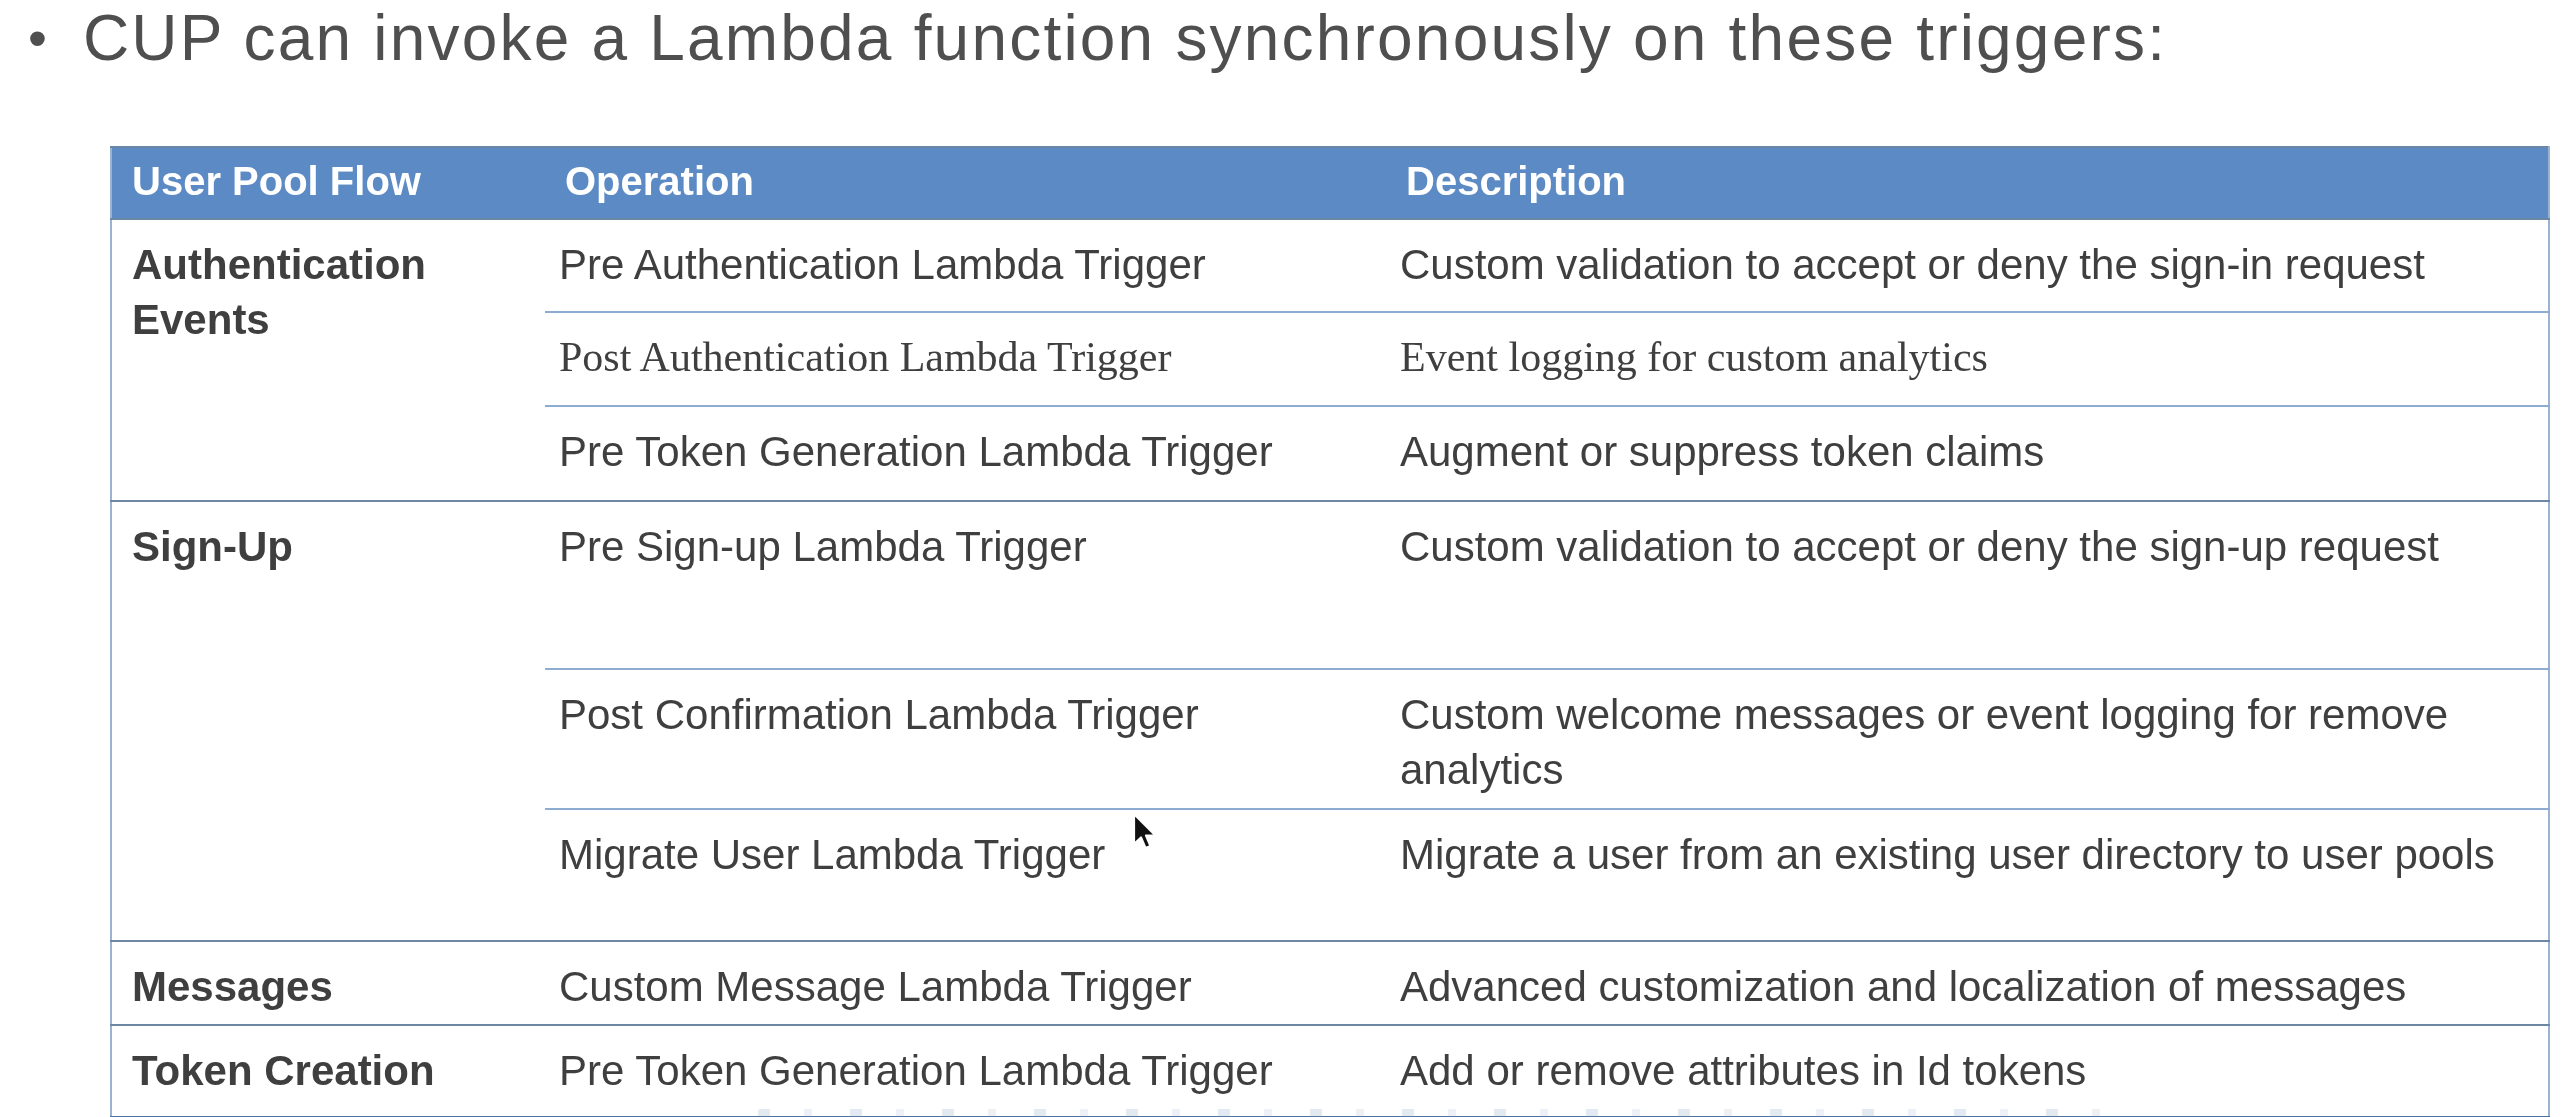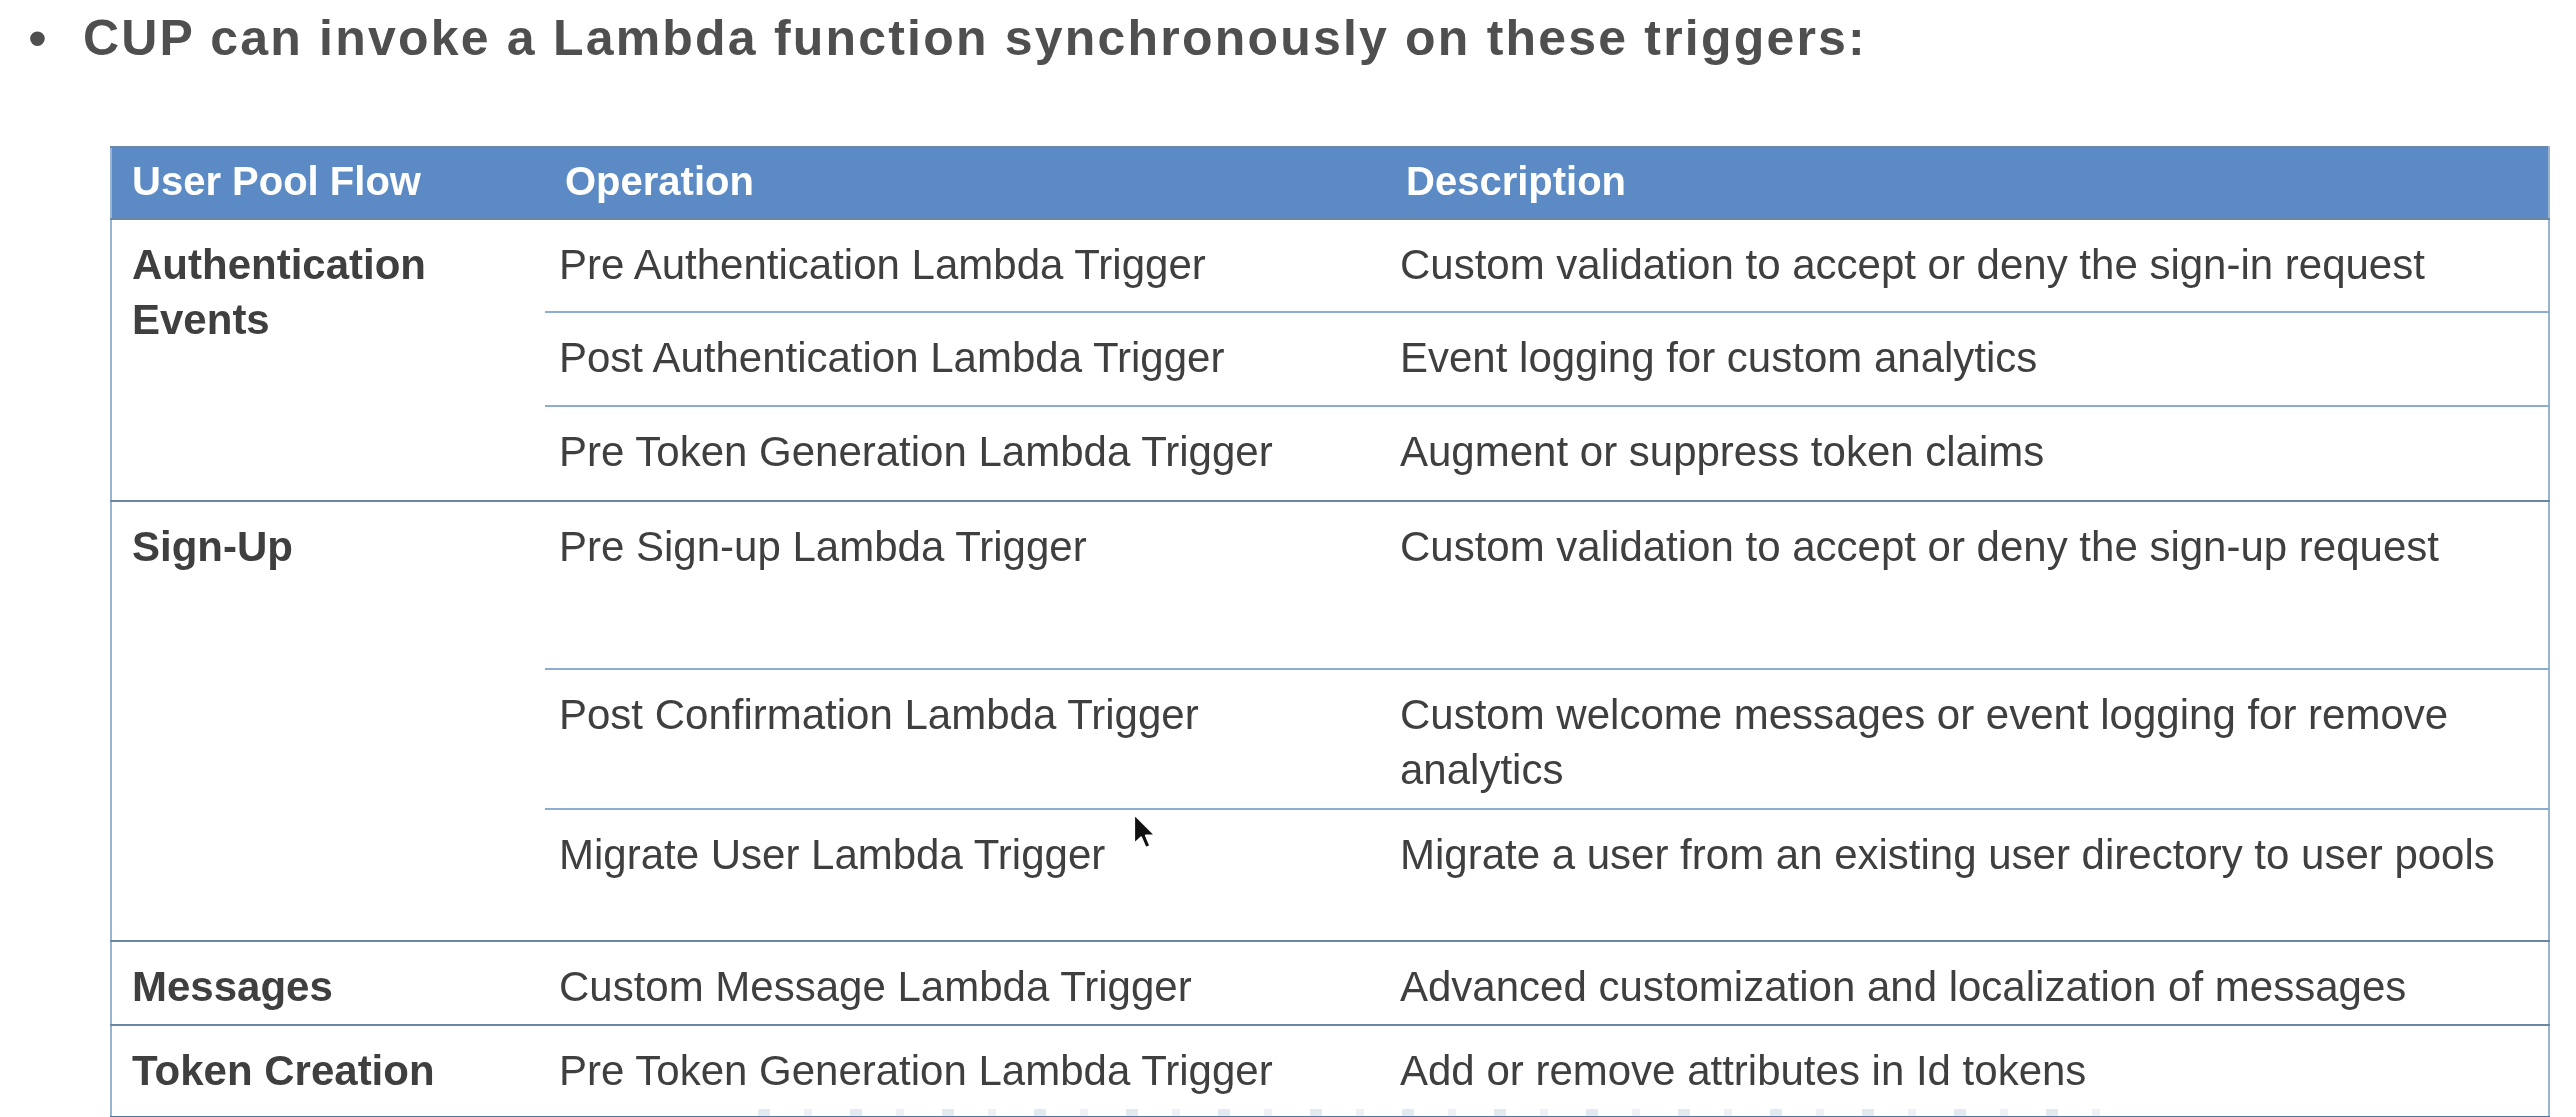--- a/index.html
+++ b/index.html
@@ -13,21 +13,21 @@
     --bottom_border:#4a739e;
   }
   *{margin:0;padding:0;box-sizing:border-box;}
   html,body{width:2576px;height:1117px;background:#ffffff;overflow:hidden;
     font-family:"Liberation Sans",sans-serif;}
   .canvas{position:relative;width:2576px;height:1117px;background:#fff;}
 
   
   .title-row{position:absolute;left:28px;top:2px;display:flex;align-items:flex-start;}
   .bullet{font-size:54px;color:var(--title_text);line-height:72px;margin-right:36px;}
-  .title{font-size:50px;letter-spacing:2.2px;color:var(--title_text);font-weight:700;
+  .title{font-size:64px;letter-spacing:2.2px;color:var(--title_text);font-weight:400;
     line-height:72px;white-space:nowrap;text-align:right;}
 
   
   .trigger-table{position:absolute;left:110px;top:146px;width:2438px;
     border-collapse:collapse;table-layout:fixed;
     border-left:2px solid var(--frame_border);
     border-right:2px solid var(--frame_border);
     border-top:2px solid var(--group_line);
     border-bottom:6px solid var(--bottom_border);}
   .trigger-table th{
@@ -77,21 +77,21 @@
         <th>Description</th>
       </tr>
     </thead>
     <tbody>
 
       <tr class="group-start" style="height:93px;">
         <td class="flow" rowspan="3">Authentication Events</td>
         <td class="op">Pre Authentication Lambda Trigger</td>
         <td class="desc">Custom validation to accept or deny the sign-in request</td>
       </tr>
-      <tr class="inner" style="height:94px;">
+      <tr class="inner" style="height:94px;font-family:Liberation Serif, serif;">
         <td class="op">Post Authentication Lambda Trigger</td>
         <td class="desc">Event logging for custom analytics</td>
       </tr>
       <tr class="inner" style="height:95px;">
         <td class="op">Pre Token Generation Lambda Trigger</td>
         <td class="desc">Augment or suppress token claims</td>
       </tr>
 
       <tr class="group-start" style="height:168px;">
         <td class="flow" rowspan="3">Sign-Up</td>

